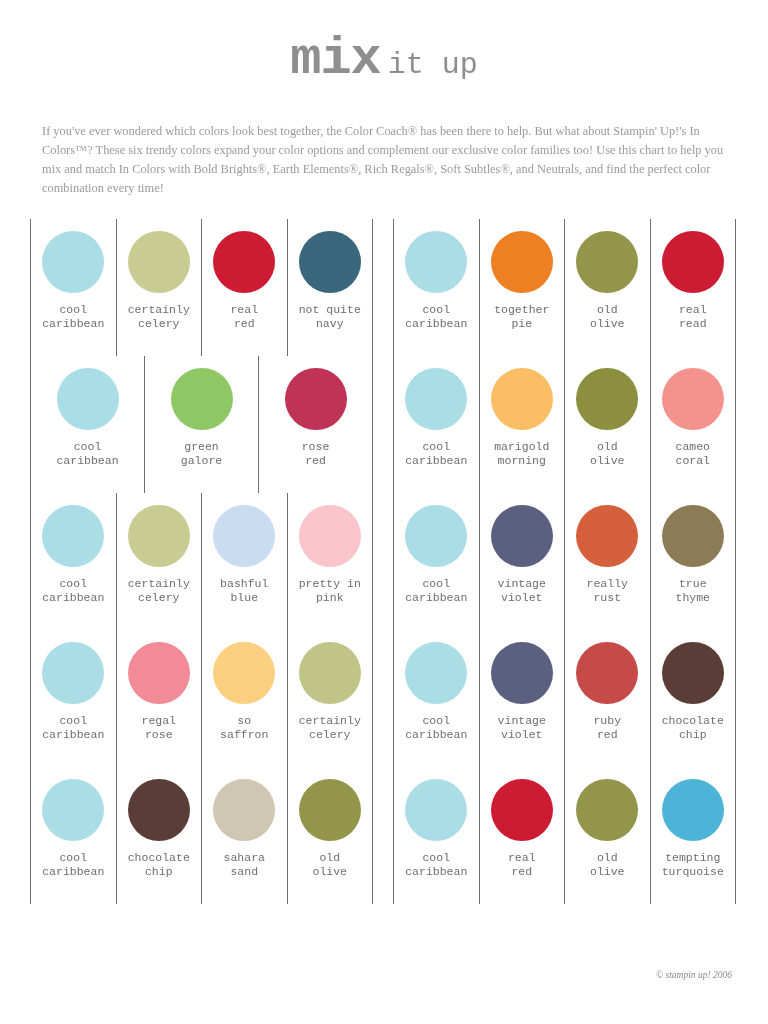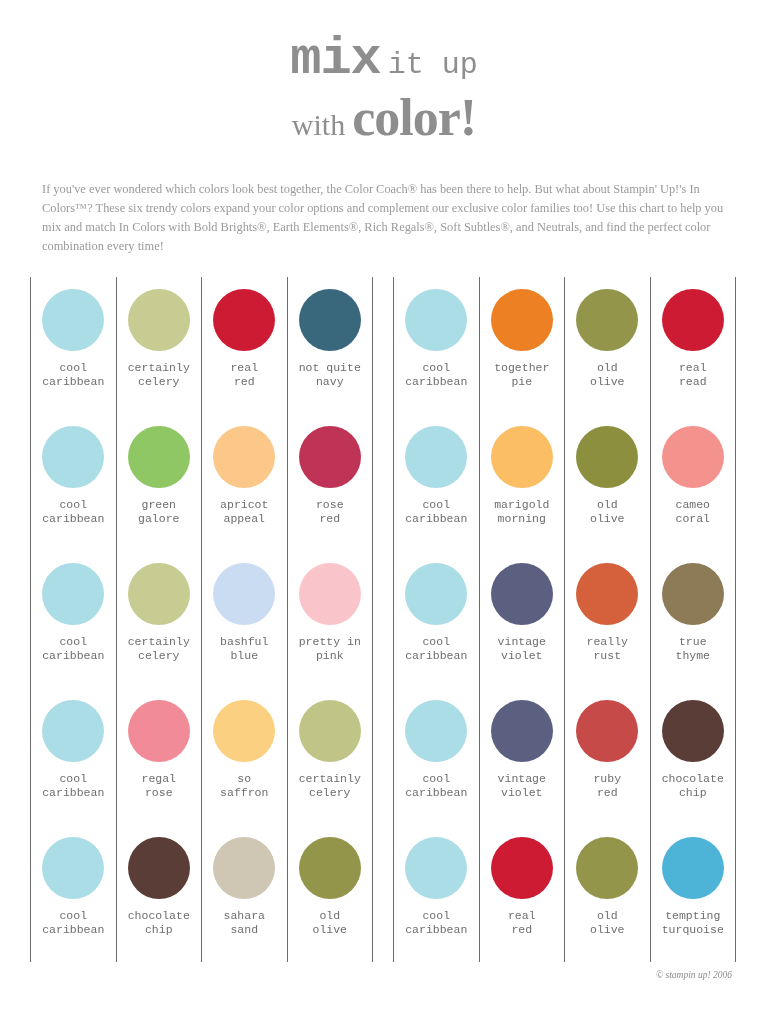--- a/index.html
+++ b/index.html
@@ -125,23 +125,20 @@
     font-style: italic;
   }
 </style>
 </head>
 <body>
 
 <div class="header">
   <div class="title-line title-line-1">
     <span class="word-mix">mix</span><span class="word-itup">it up</span>
   </div>
-  <div class="title-line title-line-2">
-    <span class="word-with">with</span><span class="word-color">color!</span>
-  </div>
 </div>
 
 <p class="intro">If you've ever wondered which colors look best together, the Color Coach® has been there to help. But what about Stampin' Up!'s In Colors™? These six trendy colors expand your color options and complement our exclusive color families too! Use this chart to help you mix and match In Colors with Bold Brights®, Earth Elements®, Rich Regals®, Soft Subtles®, and Neutrals, and find the perfect color combination every time!</p>
 
 <div class="chart">
     <div class="chart-row">
       <div class="panel">
         <div class="cell">
           <div class="swatch" style="background: rgb(171, 221, 230);"></div>
           <div class="swatch-label">cool
@@ -195,25 +192,20 @@
           <div class="swatch" style="background: rgb(171, 221, 230);"></div>
           <div class="swatch-label">cool
 caribbean</div>
         </div>
         <div class="cell">
           <div class="swatch" style="background: rgb(143, 199, 101);"></div>
           <div class="swatch-label">green
 galore</div>
         </div>
         <div class="cell">
-          <div class="swatch" style="background: rgb(252, 200, 138);"></div>
-          <div class="swatch-label">apricot
-appeal</div>
-        </div>
-        <div class="cell">
           <div class="swatch" style="background: rgb(191, 51, 86);"></div>
           <div class="swatch-label">rose
 red</div>
         </div>
         <div class="cell-end"></div>
       </div>
       <div class="panel-gap"></div>
       <div class="panel">
         <div class="cell">
           <div class="swatch" style="background: rgb(171, 221, 230);"></div>

